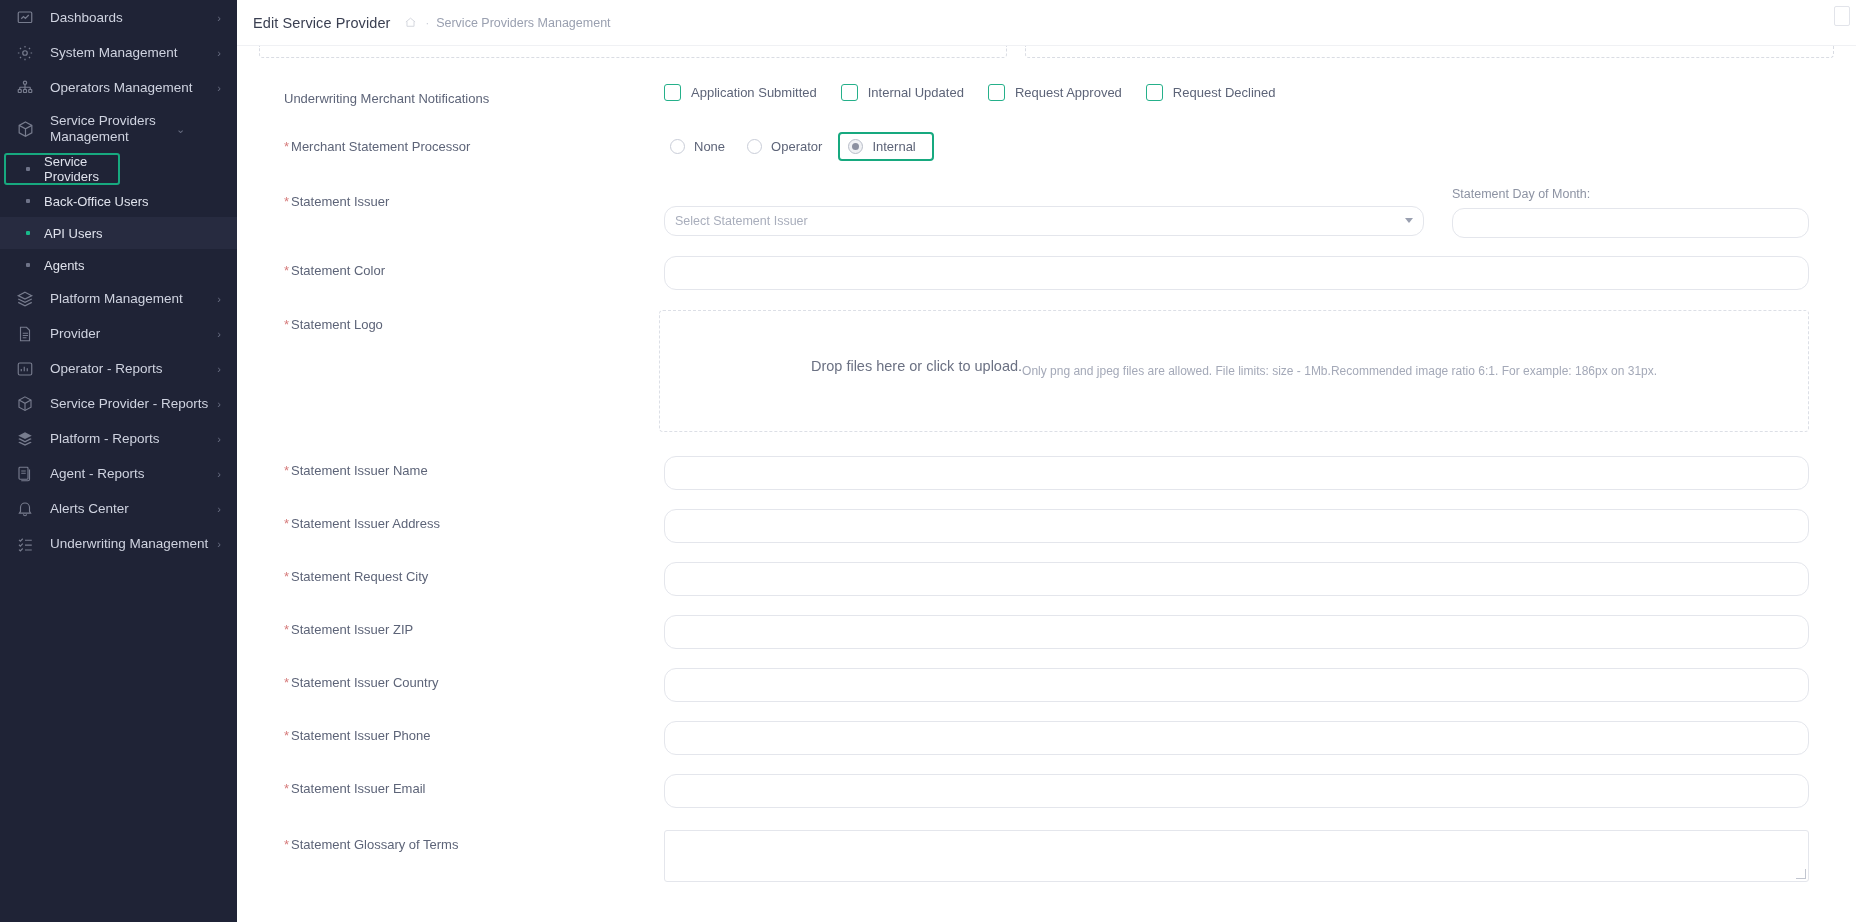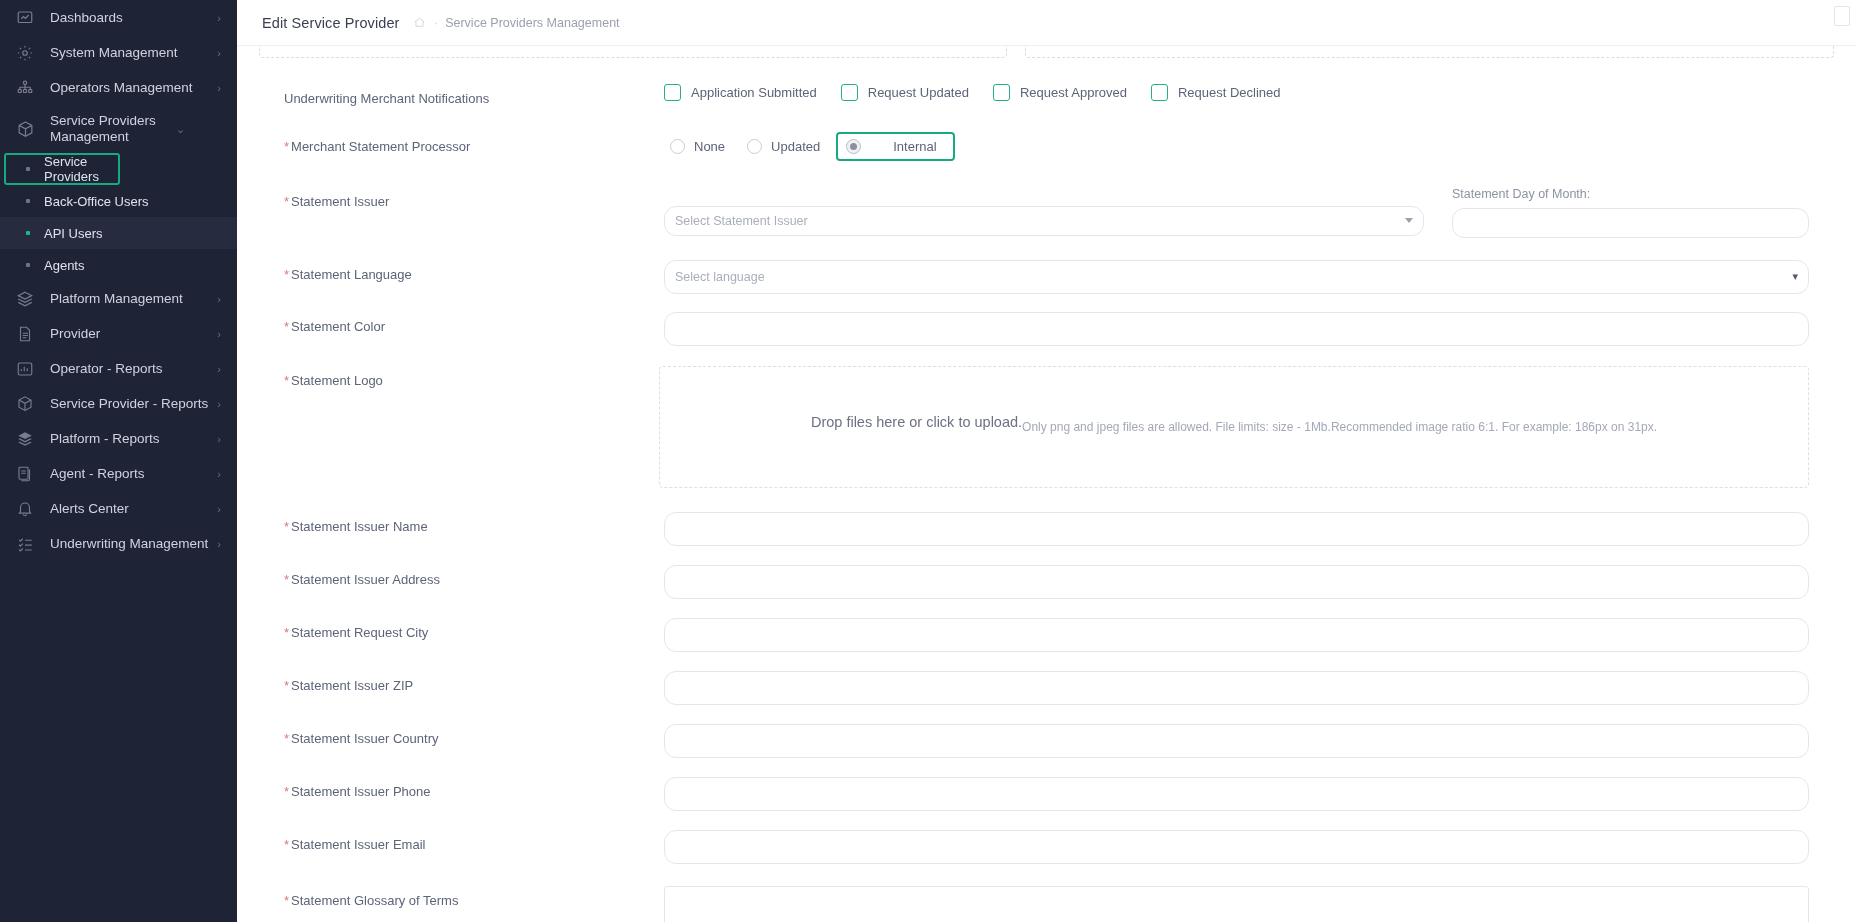--- a/index.html
+++ b/index.html
@@ -76,21 +76,21 @@
     flex: 1 1 auto;
     height: 922px;
     position: relative;
     background: #fafbfc;
     overflow: hidden;
   }
   .topbar {
     height: 46px;
     background: #ffffff;
     display: flex; align-items: center;
-    padding-left: 25px;
+    padding-left: 16px;
     border-bottom: 1px solid #f0f1f4;
     position: relative;
   }
   .topbar .title {
     font-size: 14.5px; color: #3a3f51; letter-spacing: .1px;
   }
   .topbar .home-ic { margin: 0 9px 0 13px; opacity: .45; }
   .topbar .bc-sep { color: #c8ccd6; font-size: 11px; margin-right: 7px; }
   .topbar .bc { font-size: 12.5px; color: #9aa0b0; }
   .topbar .corner {
@@ -150,21 +150,20 @@
   }
   .cbitem .t { font-size: 13px; color: #5d6478; margin-left: 10px; white-space: nowrap; }
 
   
   .rdrow { display: flex; align-items: center; }
   .rditem { display: flex; align-items: center; margin-right: 10px; cursor: pointer; padding: 4px 6px; }
   .rditem.selected {
     border: 2.5px solid #17a97f;
     border-radius: 4px;
     padding: 5px 16px 5px 8px;
-    gap: 23px;
   }
   .rdo {
     width: 15px; height: 15px;
     border: 1.5px solid #c9cdd8;
     border-radius: 50%;
     background: #fff;
     flex: 0 0 15px;
     display: flex; align-items: center; justify-content: center;
   }
   .rdo.on { border-color: #b9bec9; background: #f0f1f4; }
@@ -424,21 +423,21 @@
         <span>Underwriting Merchant Notifications</span>
       </div>
       <div class="ctrl-col">
         <div class="cbrow">
           <label class="cbitem">
             <span class="cbox"></span>
             <span class="t">Application Submitted</span>
           </label>
           <label class="cbitem">
             <span class="cbox"></span>
-            <span class="t">Request Updated</span>
+            <span class="t">Internal Updated</span>
           </label>
           <label class="cbitem">
             <span class="cbox"></span>
             <span class="t">Request Approved</span>
           </label>
           <label class="cbitem">
             <span class="cbox"></span>
             <span class="t">Request Declined</span>
           </label>
         </div>
@@ -450,21 +449,21 @@
         <span class="req">*</span><span>Merchant Statement Processor</span>
       </div>
       <div class="ctrl-col">
         <div class="rdrow">
           <label class="rditem">
             <span class="rdo"></span>
             <span class="t">None</span>
           </label>
           <label class="rditem">
             <span class="rdo"></span>
-            <span class="t">Updated</span>
+            <span class="t">Operator</span>
           </label>
           <label class="rditem selected">
             <span class="rdo on"></span>
             <span class="t">Internal</span>
           </label>
         </div>
       </div>
     </div>
 
     <div class="row" style="margin-top:26px">
@@ -479,31 +478,20 @@
             <span class="sel-caret"></span>
           </div>
         </div>
         <div class="right">
           <div class="mini-lbl">Statement Day of Month:</div>
           <div class="inp blank"></div>
         </div>
       </div>
     </div>
 
-    <div class="row" style="margin-top:22px">
-      <div class="lbl-col">
-        <span class="req">*</span><span>Statement Language</span>
-      </div>
-      <div class="ctrl-col">
-        <div class="inp tall">
-          <span>Select language</span>
-          <span class="sel-chev">▾</span>
-        </div>
-      </div>
-    </div>
 
     <div class="row" style="margin-top:18px">
       <div class="lbl-col">
         <span class="req">*</span><span>Statement Color</span>
       </div>
       <div class="ctrl-col">
         <div class="inp tall blank"></div>
       </div>
     </div>
 

